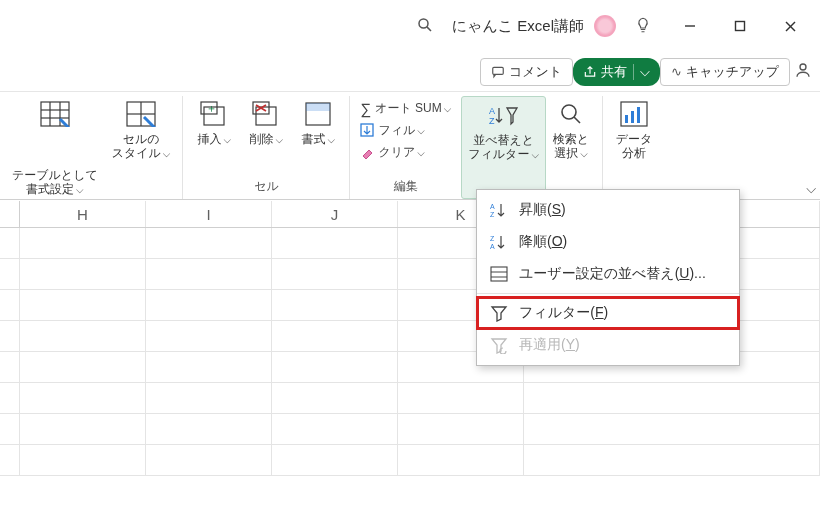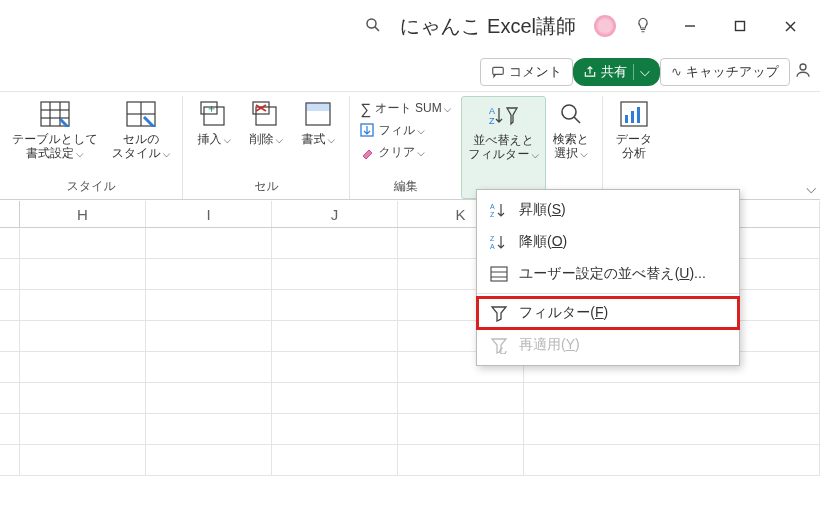--- a/index.html
+++ b/index.html
@@ -15,21 +15,21 @@
   }
   .titlebar {
     height: 52px;
     display: flex;
     align-items: center;
     justify-content: flex-end;
     padding: 0 8px;
     gap: 6px;
   }
   .titlebar .search-icon { margin-right: 12px; color: #555; }
-  .titlebar .title { margin-right: 12px; color: #333; font-size: 20px; }
+  .titlebar .title { margin-right: 4px; color: #333; font-size: 15px; }
   .titlebar .paw { width: 22px; height: 22px; border-radius: 50%; background: radial-gradient(circle,#f9c8d8 40%,#f4a4bd 60%); margin-right: 12px; }
   .titlebar .winbtn { width: 44px; height: 32px; display: flex;align-items:center;justify-content:center; color:#333; }
   .row2 {
     height: 40px;
     display: flex;
     align-items: center;
     justify-content: flex-end;
     gap: 0;
     padding: 0 10px;
     border-bottom: 1px solid #e6e6e6;
@@ -194,21 +194,21 @@
         <span class="ico">
           <svg width="30" height="26">
               <rect x="1" y="1" width="28" height="24" class="grid-icon"></rect>
               <line x1="1" y1="9" x2="29" y2="9" class="grid-icon"></line>
               <line x1="1" y1="17" x2="29" y2="17" class="grid-icon"></line>
               <line x1="10" y1="1" x2="10" y2="25" class="grid-icon"></line>
               <line x1="20" y1="1" x2="20" y2="25" class="grid-icon"></line>
               <path d="M20 18 L30 28" stroke="#2e7dd7" stroke-width="3"></path>
             </svg>
         </span>
-        <span class="lbl chev" style="white-space:pre-line;">テーブルとして
+        <span class="lbl chev" style="white-space:pre-line;margin-top:36px;">テーブルとして
 書式設定</span>
       </div>
       <div class="vbtn">
         <span class="ico">
           <svg width="30" height="26">
               <rect x="1" y="1" width="28" height="24" class="grid-icon"></rect>
               <line x1="15" y1="1" x2="15" y2="25" class="grid-icon"></line>
               <line x1="1" y1="13" x2="29" y2="13" class="grid-icon"></line>
               <path d="M18 16 L30 28" stroke="#2e7dd7" stroke-width="3"></path>
             </svg>

